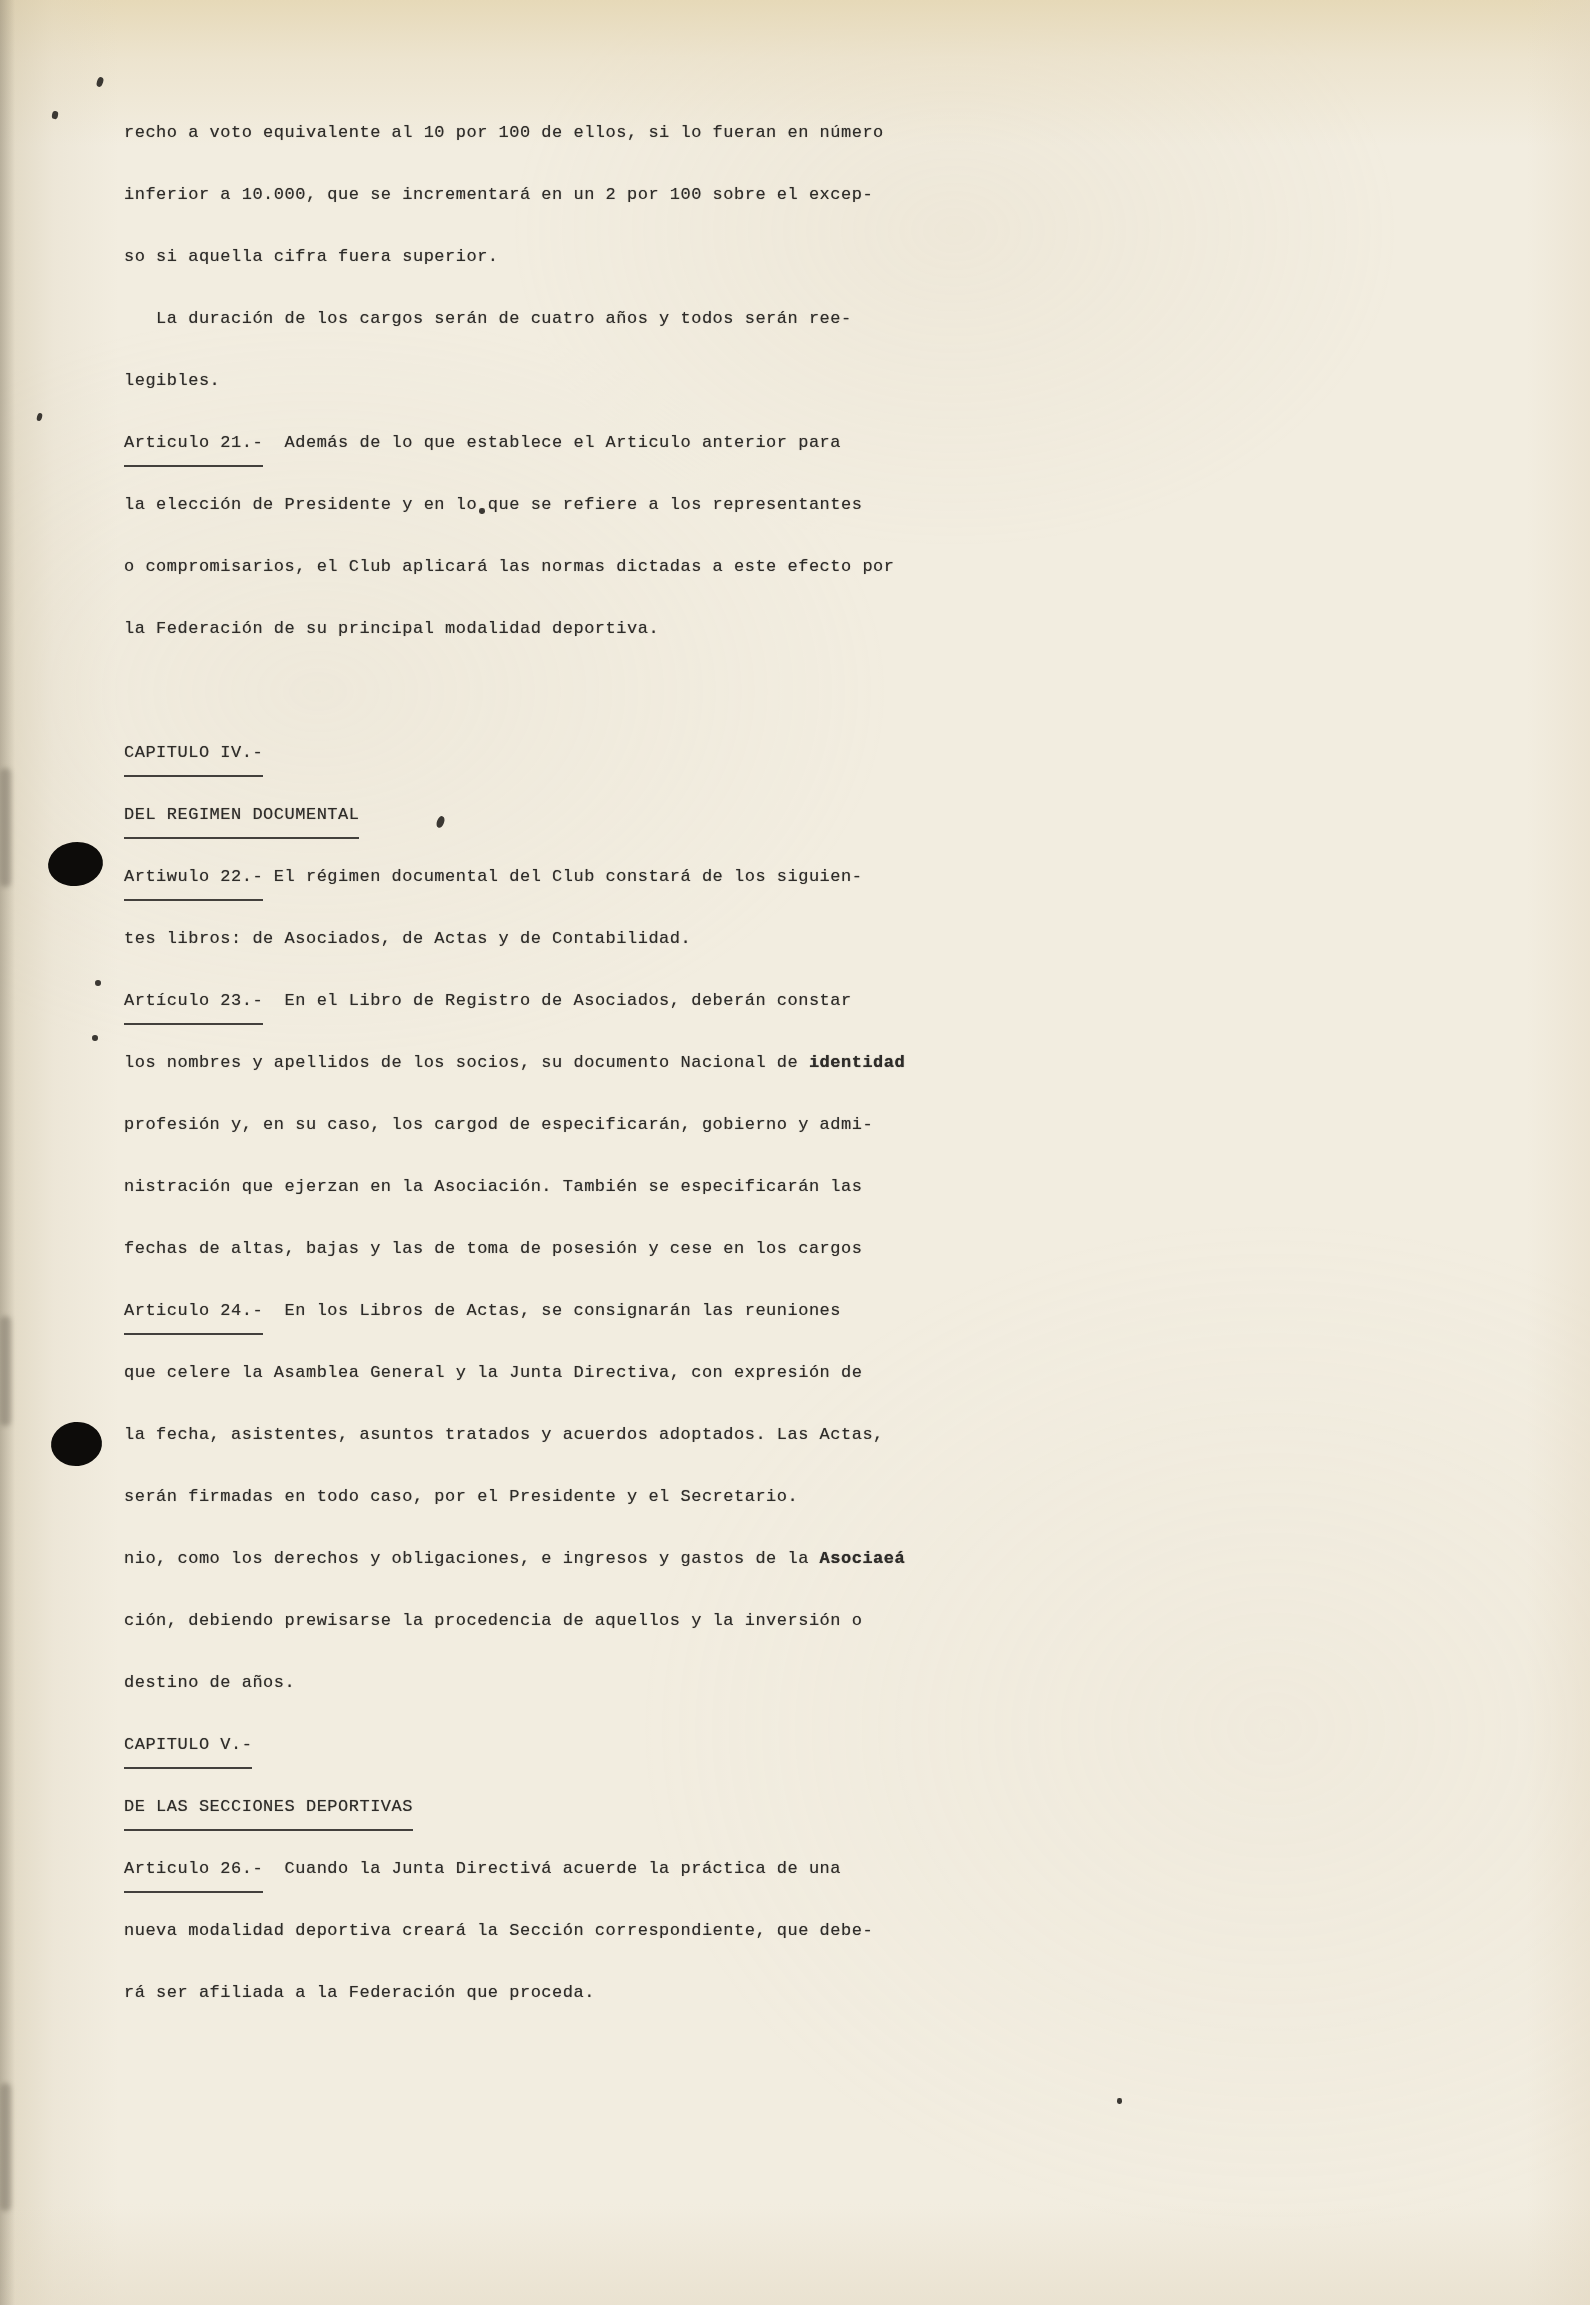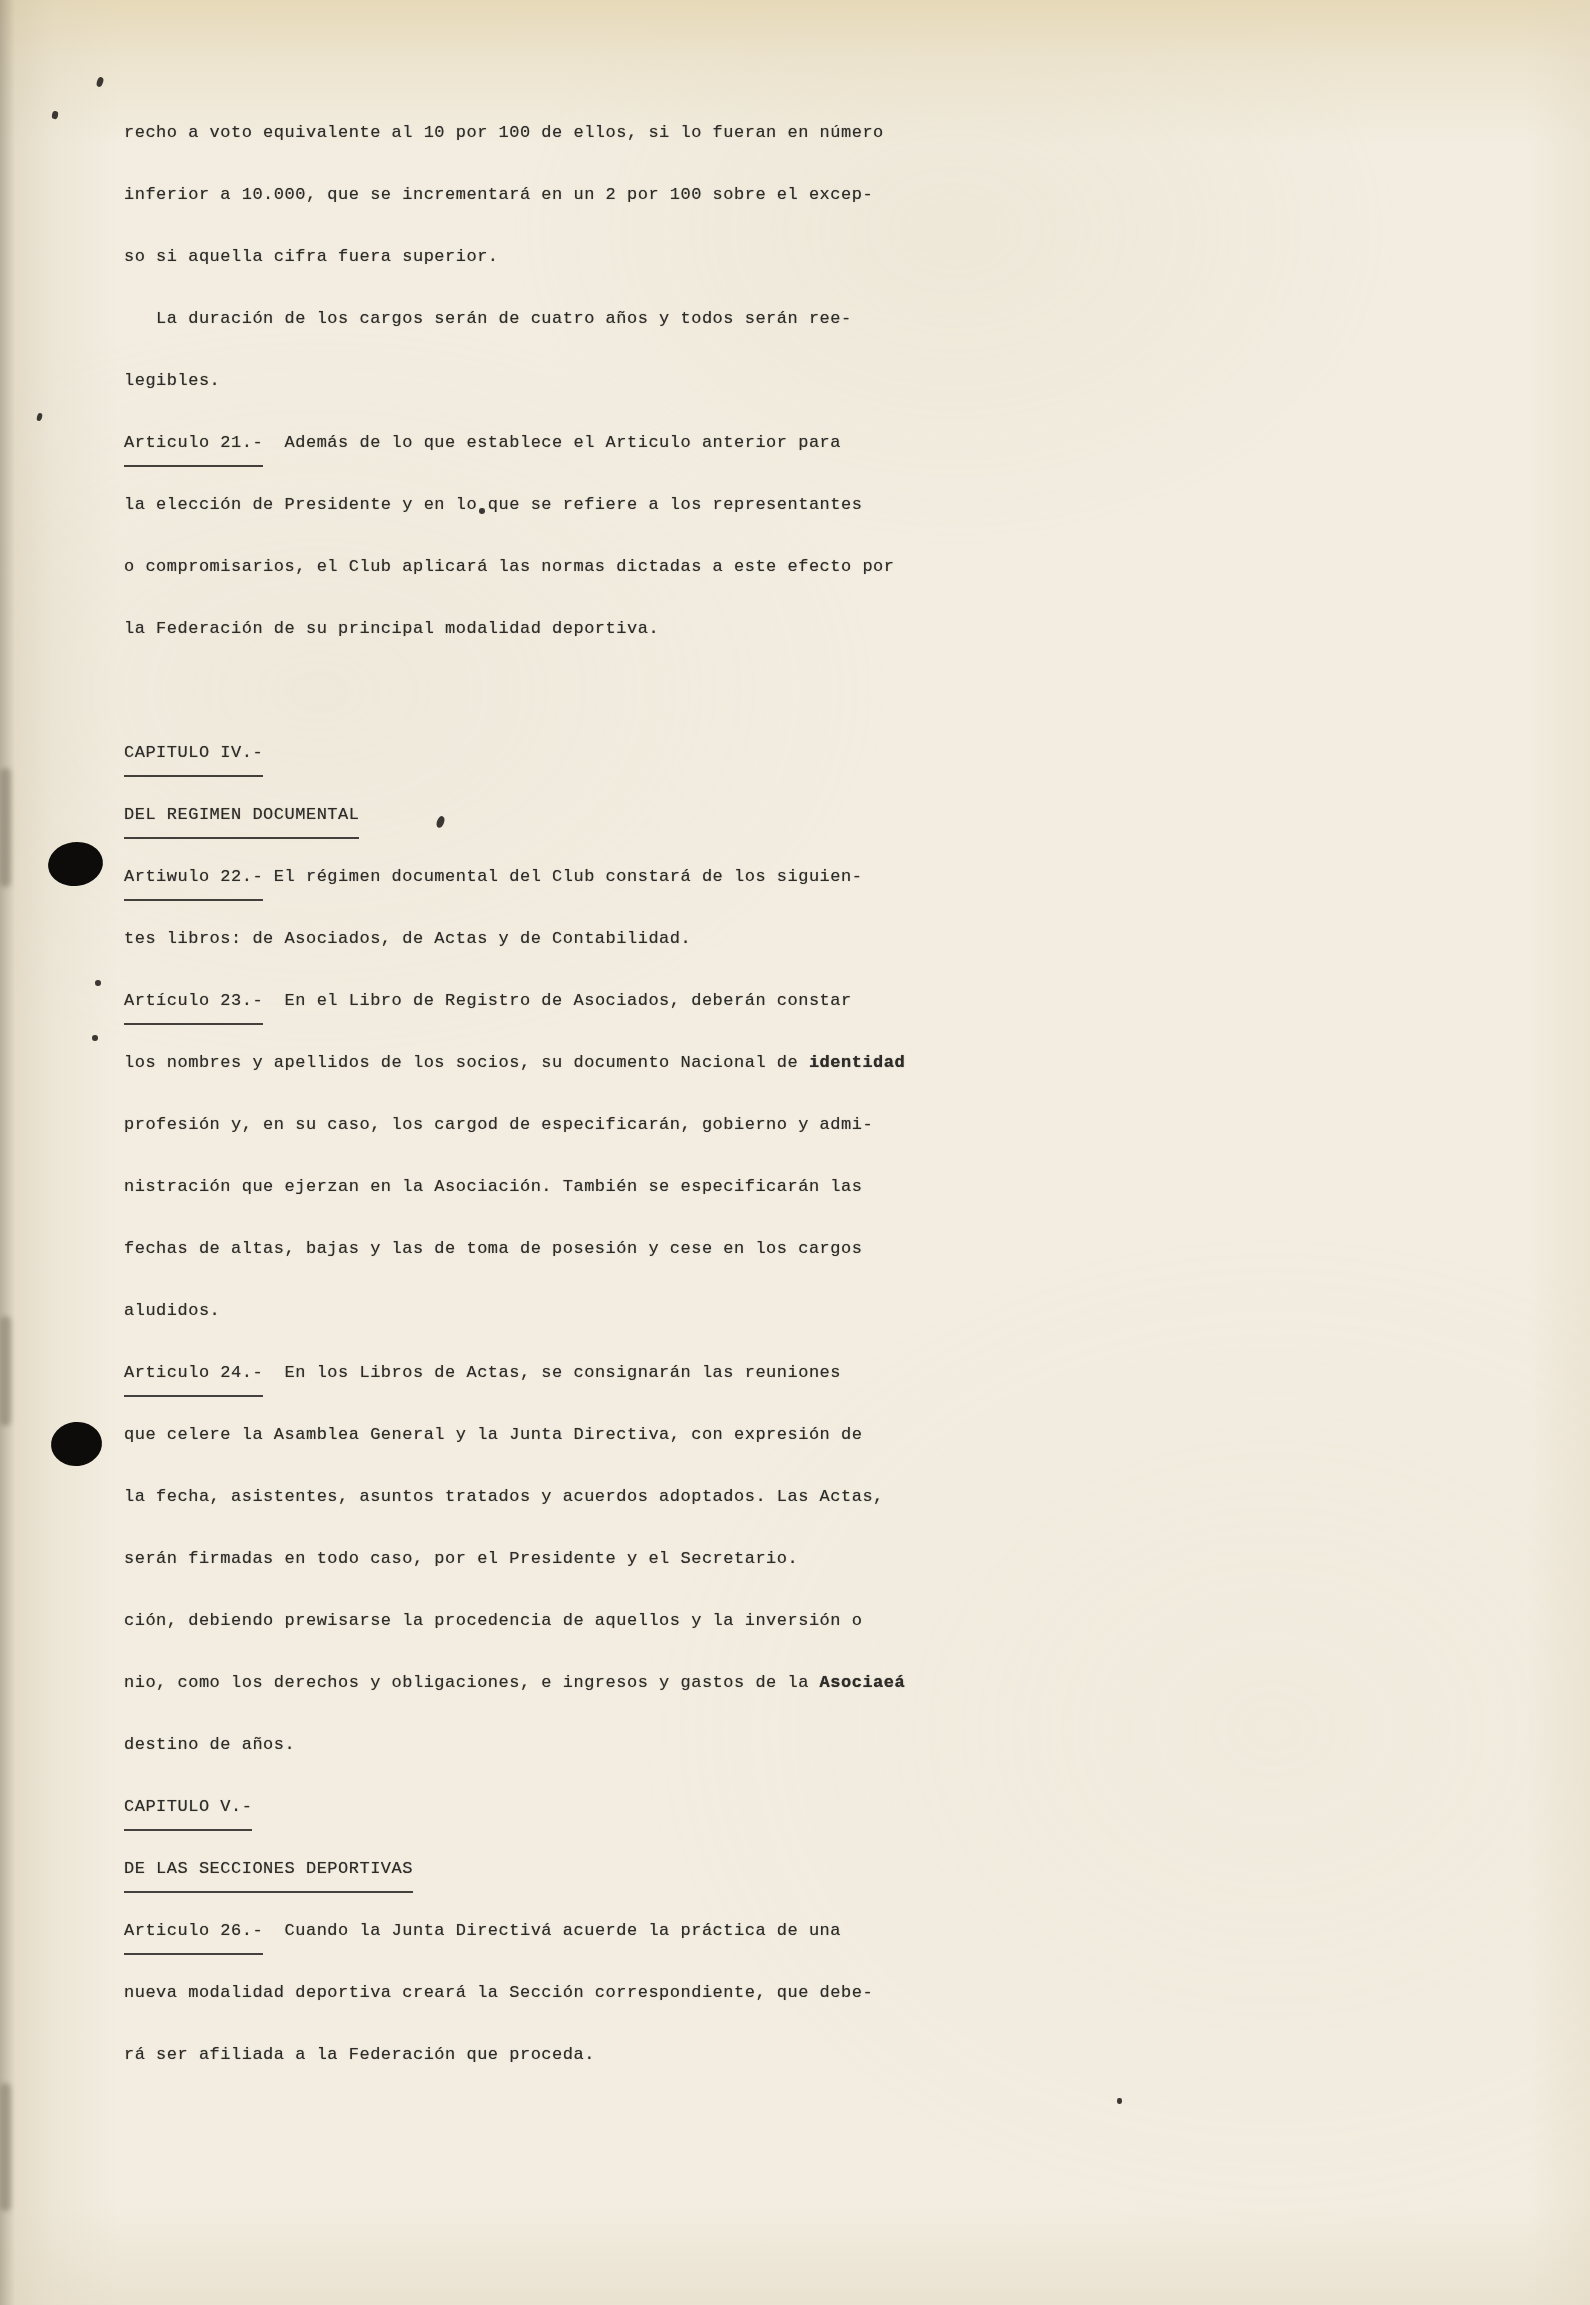--- a/index.html
+++ b/index.html
@@ -82,27 +82,26 @@
     <div class="line"></div>
     <div class="line"><span class="u ">CAPITULO IV.-</span></div>
     <div class="line"><span class="u ">DEL REGIMEN DOCUMENTAL</span></div>
     <div class="line"><span class="u ">Artiwulo 22.-</span><span class=""> El régimen documental del Club constará de los siguien-</span></div>
     <div class="line"><span class="">tes libros: de Asociados, de Actas y de Contabilidad.</span></div>
     <div class="line"><span class="u ">Artículo 23.-</span><span class="">  En el Libro de Registro de Asociados, deberán constar</span></div>
     <div class="line"><span class="">los nombres y apellidos de los socios, su documento Nacional de </span><span class="b">identidad</span></div>
     <div class="line"><span class="">profesión y, en su caso, los cargod de especificarán, gobierno y admi-</span></div>
     <div class="line"><span class="">nistración que ejerzan en la Asociación. También se especificarán las</span></div>
     <div class="line"><span class="">fechas de altas, bajas y las de toma de posesión y cese en los cargos</span></div>
-    <div class="line"><span class="">aludidos.</span></div>
     <div class="line"><span class="u ">Articulo 24.-</span><span class="">  En los Libros de Actas, se consignarán las reuniones</span></div>
     <div class="line"><span class="">que celere la Asamblea General y la Junta Directiva, con expresión de</span></div>
     <div class="line"><span class="">la fecha, asistentes, asuntos tratados y acuerdos adoptados. Las Actas,</span></div>
     <div class="line"><span class="">serán firmadas en todo caso, por el Presidente y el Secretario.</span></div>
+    <div class="line"><span class="">nio, como los derechos y obligaciones, e ingresos y gastos de la </span><span class="b">Asociaeá</span></div>
     <div class="line"><span class="">ción, debiendo prewisarse la procedencia de aquellos y la inversión o</span></div>
-    <div class="line"><span class="">nio, como los derechos y obligaciones, e ingresos y gastos de la </span><span class="b">Asociaeá</span></div>
     <div class="line"><span class="">destino de años.</span></div>
     <div class="line"><span class="u ">CAPITULO V.-</span></div>
     <div class="line"><span class="u ">DE LAS SECCIONES DEPORTIVAS</span></div>
     <div class="line"><span class="u ">Articulo 26.-</span><span class="">  Cuando la Junta Directivá acuerde la práctica de una</span></div>
     <div class="line"><span class="">nueva modalidad deportiva creará la Sección correspondiente, que debe-</span></div>
     <div class="line"><span class="">rá ser afiliada a la Federación que proceda.</span></div>
   </div>
 
 
 </body></html>

